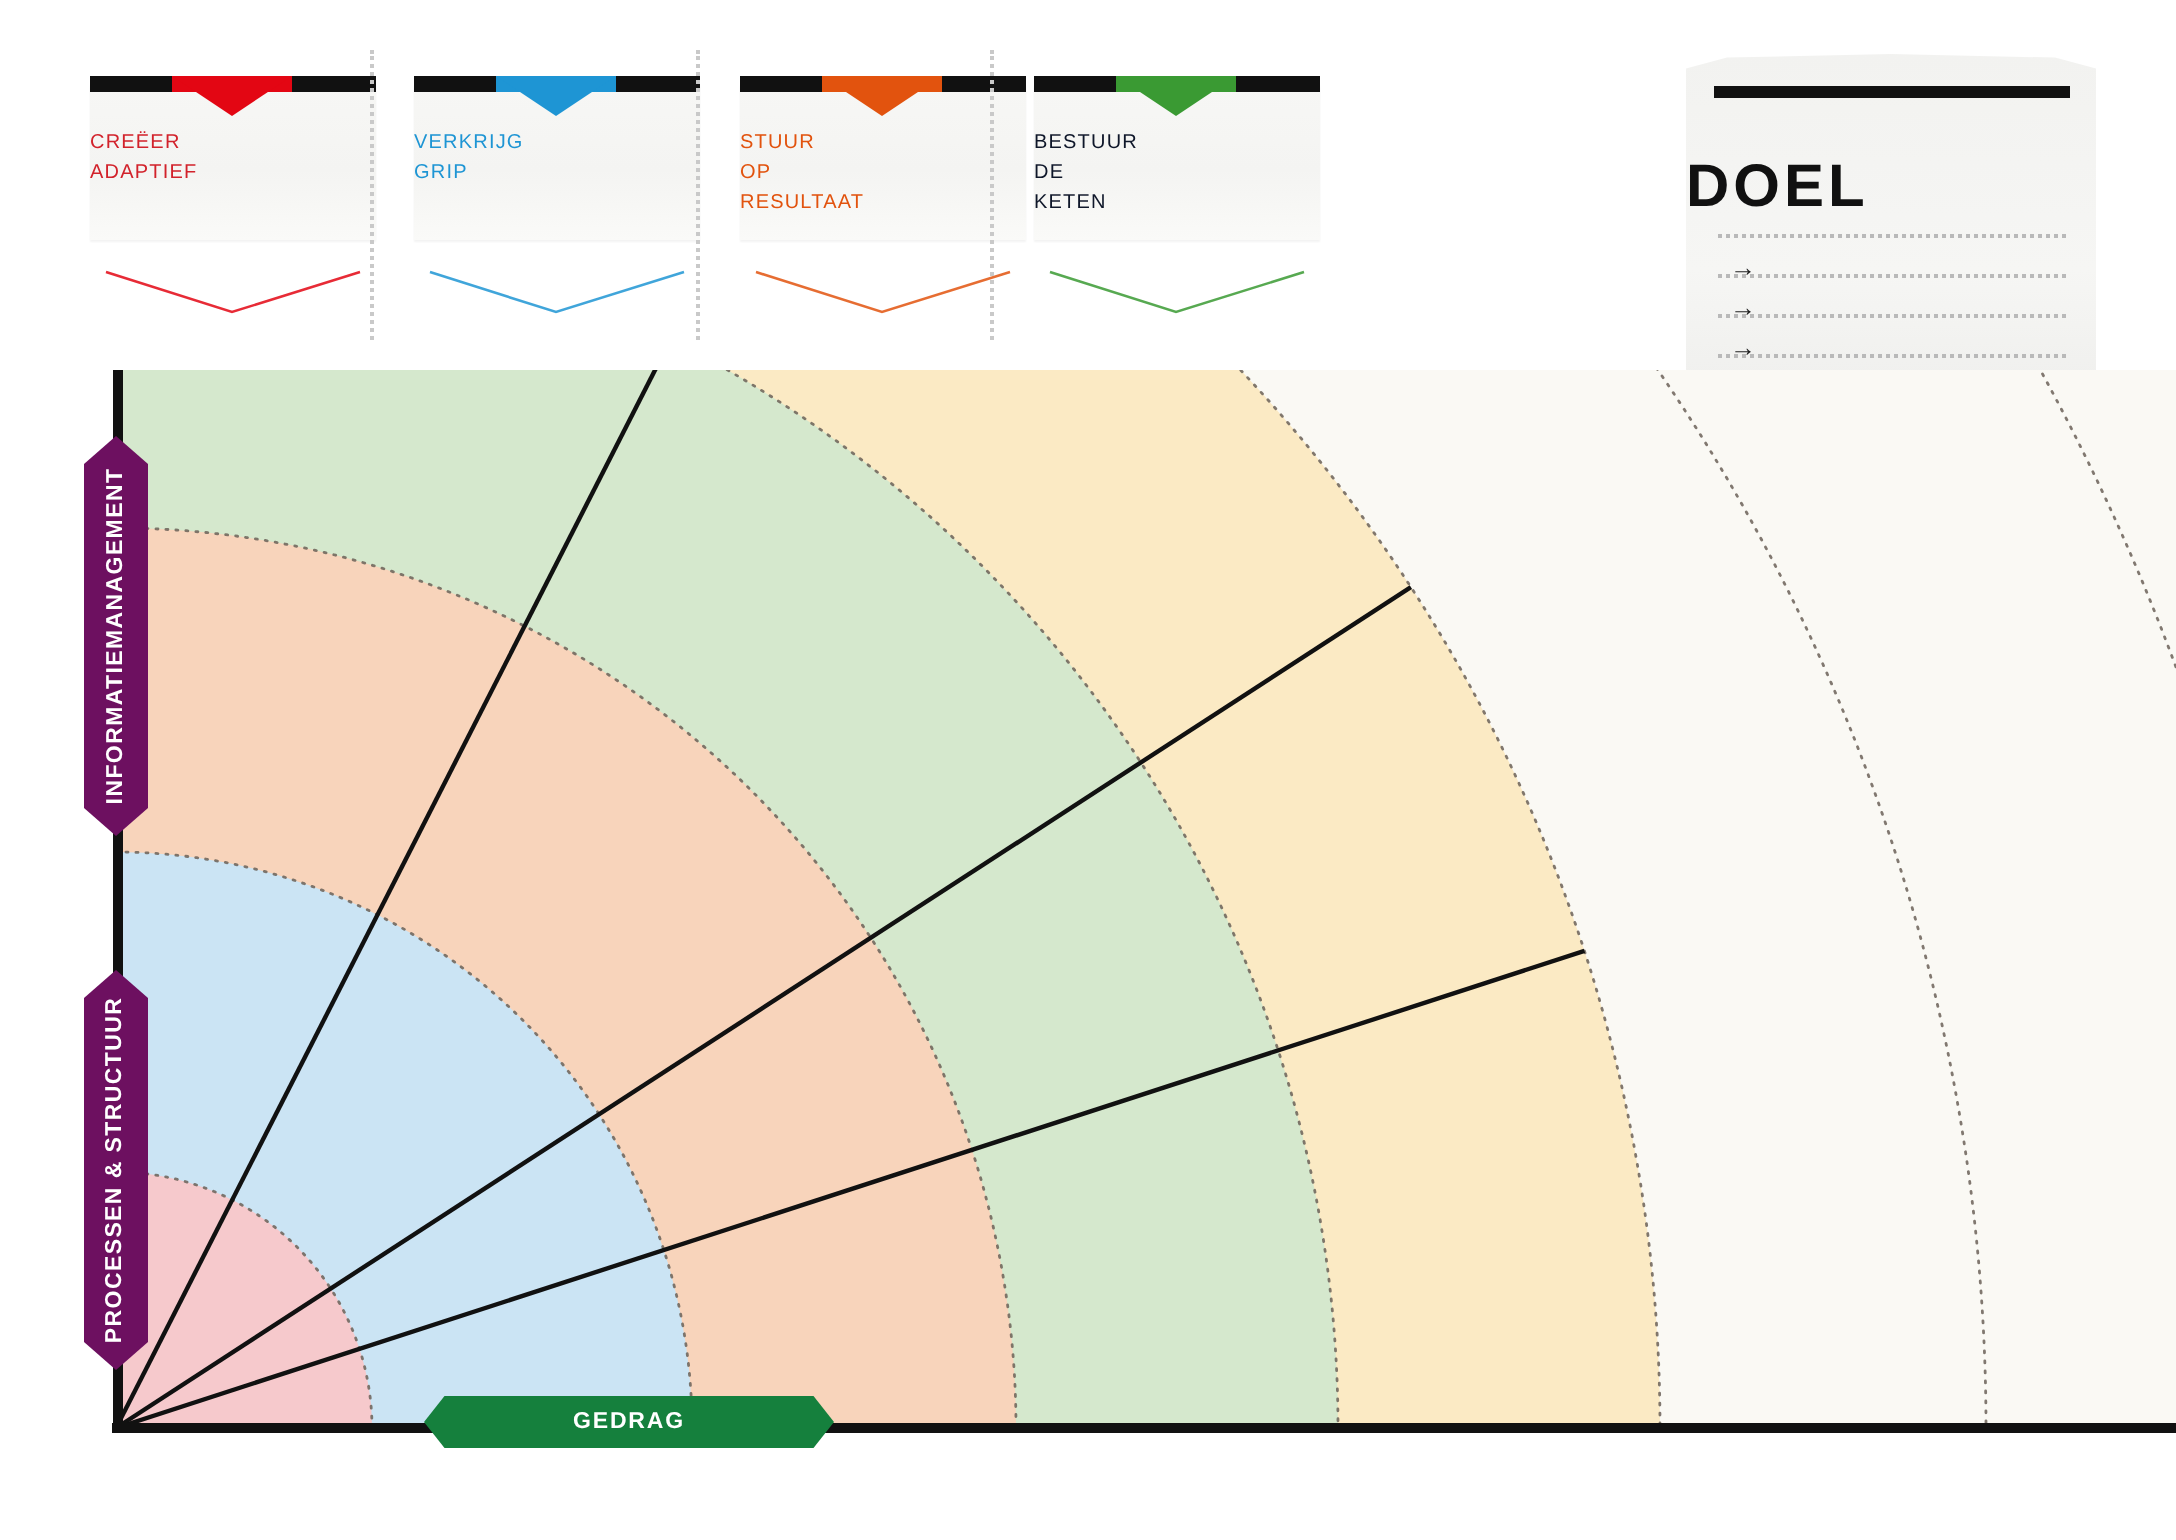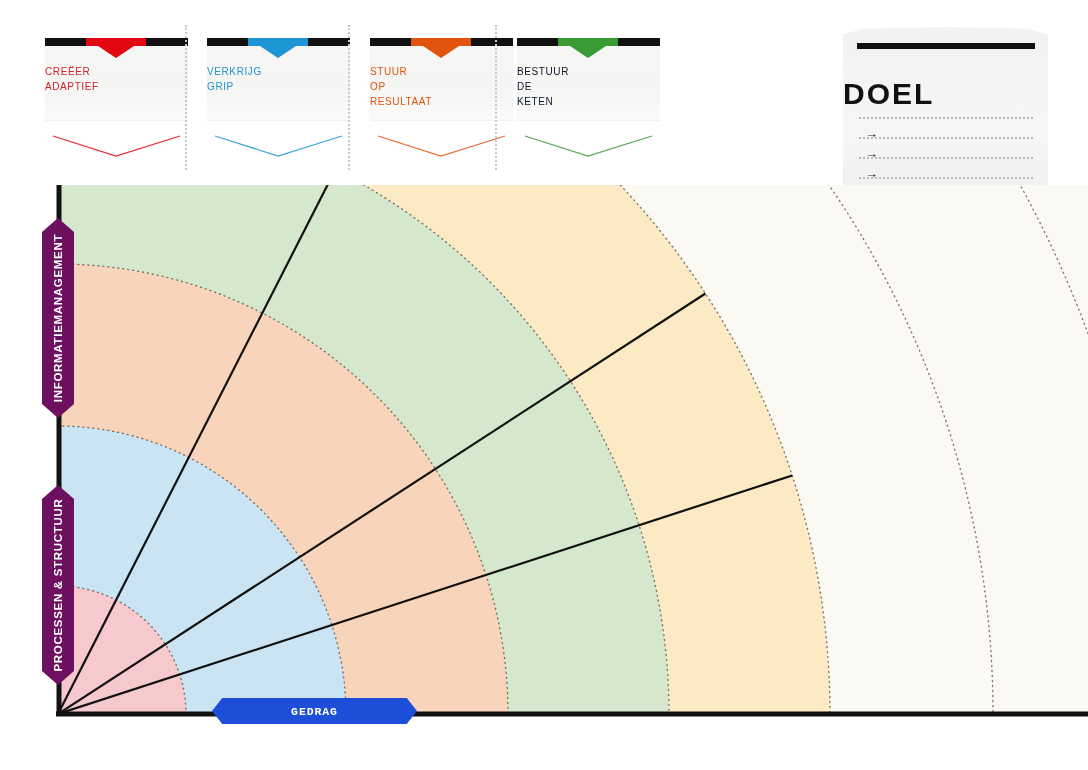--- a/index.html
+++ b/index.html
@@ -66,24 +66,24 @@
   .vbadge{
     position:absolute;width:32px;background:#6d1060;
     clip-path:polygon(50% 0%,100% 7%,100% 93%,50% 100%,0% 93%,0% 7%);
     display:flex;align-items:center;justify-content:center;
   }
   .vbadge span{
     transform:rotate(-90deg);white-space:nowrap;
     color:#ffffff;font-weight:bold;font-size:11.5px;letter-spacing:0.7px;
   }
   .hbadge{
-    position:absolute;height:26px;background:#1d4ed8;
+    position:absolute;height:26px;background:#15803d;
     clip-path:polygon(0% 50%,5% 0%,95% 0%,100% 50%,95% 100%,5% 100%);
     display:flex;align-items:center;justify-content:center;
-    color:#ffffff;font-weight:bold;font-size:11.5px;letter-spacing:0.9px;font-family:Liberation Mono, monospace;
+    color:#ffffff;font-weight:bold;font-size:11.5px;letter-spacing:0.9px;
   }
 </style>
 </head>
 <body>
 
 <div id="cards">
     <div class="card" style="left: 45px; --c: #e30613;">
       <div class="body"></div>
       <div class="bar"></div>
       <div class="notchtop"></div>

